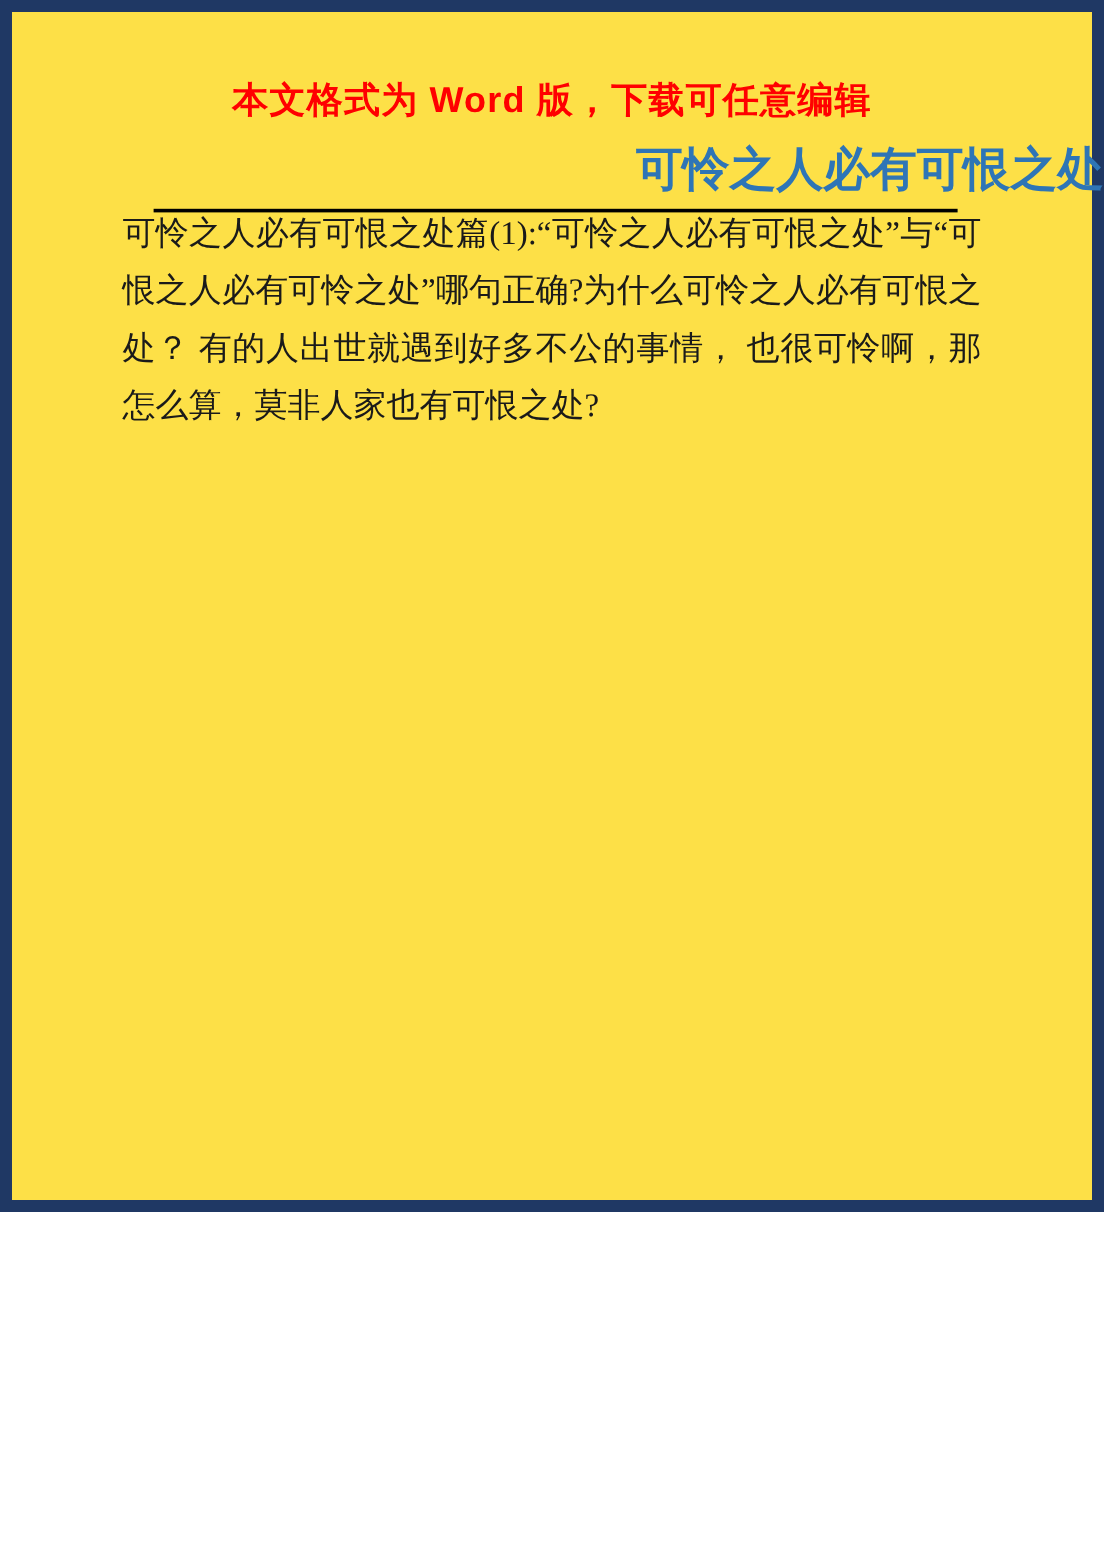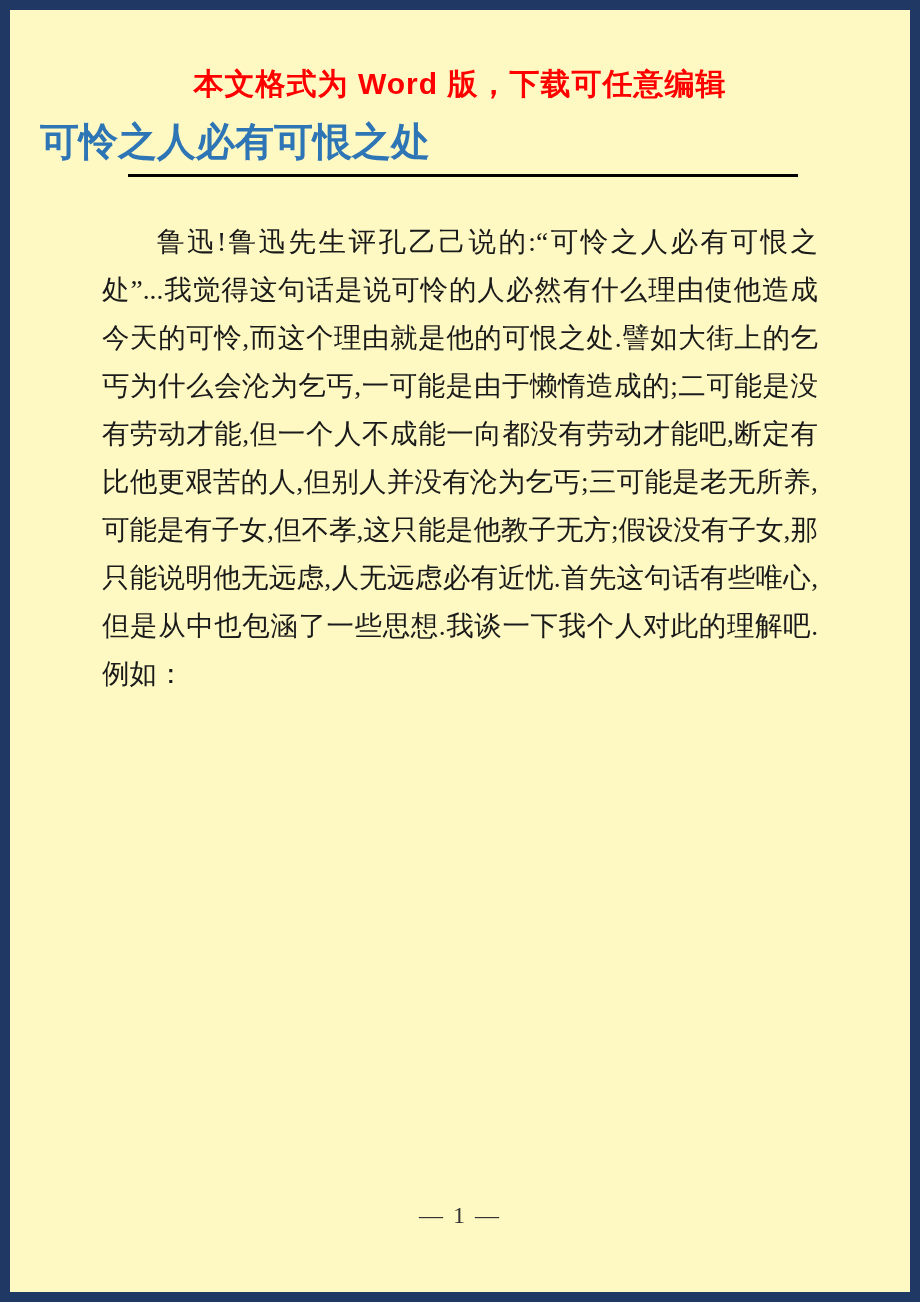--- a/index.html
+++ b/index.html
@@ -1,44 +1,43 @@
 <!DOCTYPE html>
 <html><head>
 <meta charset="utf-8">
 <style>
   html,body{margin:0;padding:0;background:#ffffff;}
   .page{
     position:relative;
-    width:920px;height:1302px;
-    background:#fef9c3;
+    width:920px;height:1010px;
+    background:#fde047;
     overflow:hidden;
     font-family:"Liberation Serif","DejaVu Serif",serif;
   }
   .page-border{
     position:absolute;inset:0;
     border:10px solid #1F3864;
     pointer-events:none;
   }
   .notice{
     position:absolute;top:64px;left:0;right:0;
     text-align:center;
     font-family:"Liberation Sans","DejaVu Sans",sans-serif;
     font-weight:bold;
     font-size:30px;line-height:40px;
     color:#FF0000;
     letter-spacing:1px;
   }
   .doc-title{
     position:absolute;top:116px;left:0;right:0;
-    text-align:left;
+    text-align:right;
     font-family:"Liberation Sans","DejaVu Sans",sans-serif;
     font-weight:bold;
     font-size:39px;line-height:52px;
     color:#2E75B6;
-    padding-left:40px;
   }
   .rule{
     position:absolute;top:174px;left:128px;
     width:670px;height:3px;
     background:#000000;
   }
   .doc-body{
     position:absolute;top:170px;left:102px;
     width:716px;
     font-size:27.5px;line-height:48px;
@@ -63,19 +62,19 @@
 
   <div class="page-border"></div>
 
   <div class="notice">本文格式为 Word 版，下载可任意编辑</div>
 
   <div class="doc-title">可怜之人必有可恨之处</div>
 
   <div class="rule"></div>
 
   <div class="doc-body">
+    <p>可怜之人必有可恨之处篇(1):“可怜之人必有可恨之处”与“可恨之人必有可怜之处”哪句正确?为什么可怜之人必有可恨之处？ 有的人出世就遇到好多不公的事情， 也很可怜啊，那怎么算，莫非人家也有可恨之处?</p>
     <p class="blank"></p>
-    <p class="indent">鲁迅!鲁迅先生评孔乙己说的:“可怜之人必有可恨之处”...我觉得这句话是说可怜的人必然有什么理由使他造成今天的可怜,而这个理由就是他的可恨之处.譬如大街上的乞丐为什么会沦为乞丐,一可能是由于懒惰造成的;二可能是没有劳动才能,但一个人不成能一向都没有劳动才能吧,断定有比他更艰苦的人,但别人并没有沦为乞丐;三可能是老无所养,可能是有子女,但不孝,这只能是他教子无方;假设没有子女,那只能说明他无远虑,人无远虑必有近忧.首先这句话有些唯心,但是从中也包涵了一些思想.我谈一下我个人对此的理解吧.例如：</p>
   </div>
 
   <div class="page-footer">— 1 —</div>
 
 </div>
 
 </body></html>

